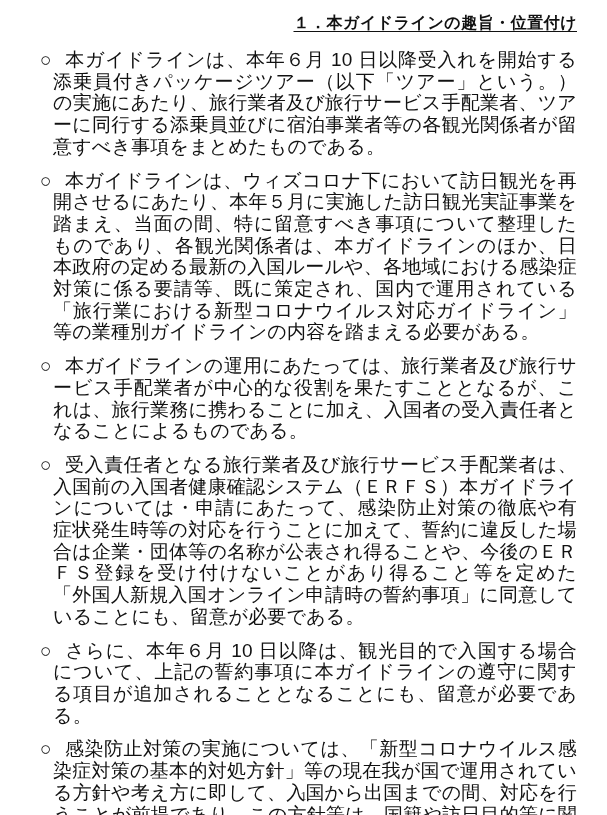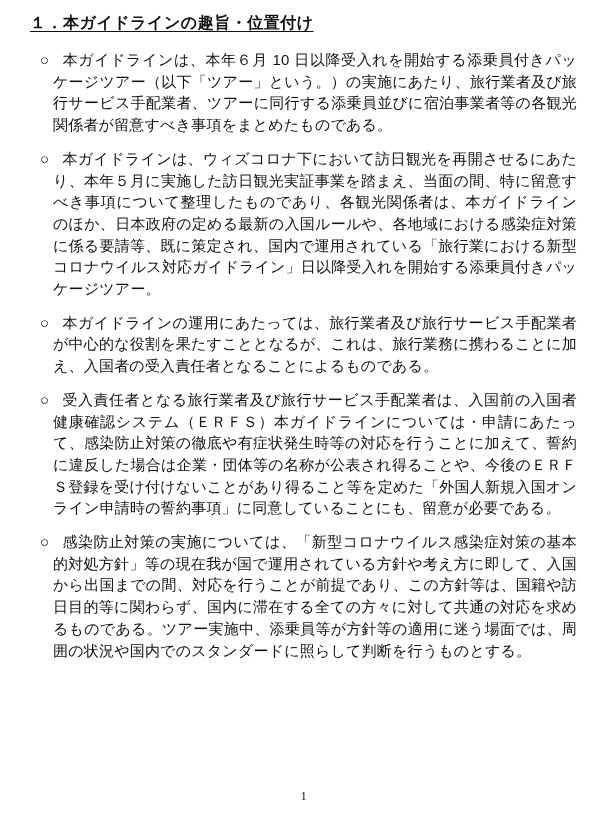--- a/index.html
+++ b/index.html
@@ -19,23 +19,24 @@
     padding: 13px 30px 0 30px;
     overflow: hidden;
   }
   .heading {
     font-size: 16px;
     font-weight: bold;
     margin: 0 0 15px 0;
     text-decoration: underline;
     text-underline-offset: 3px;
     letter-spacing: 0.5px;
+    text-align: right;
   }
   .para {
-    font-size: 15px;
+    font-size: 19px;
     line-height: 21.7px;
     margin: 12px 0 11px 23px;   
     text-indent: -13px;       
     text-align: justify;
     letter-spacing: 0.2px;
   }
   .marker {
     display: inline;
     margin-right: 13px;
   }
@@ -51,20 +52,21 @@
   }
 </style>
 </head>
 <body>
 
 <div class="page" style="background: rgb(255, 255, 255); color: rgb(17, 17, 17);">
   <h1 class="heading">１．本ガイドラインの趣旨・位置付け</h1>
 
   <div>
       <p class="para"><span class="marker">○</span><span>本ガイドラインは、本年６月 10 日以降受入れを開始する添乗員付きパッケージツアー（以下「ツアー」という。）の実施にあたり、旅行業者及び旅行サービス手配業者、ツアーに同行する添乗員並びに宿泊事業者等の各観光関係者が留意すべき事項をまとめたものである。</span></p>
-      <p class="para"><span class="marker">○</span><span>本ガイドラインは、ウィズコロナ下において訪日観光を再開させるにあたり、本年５月に実施した訪日観光実証事業を踏まえ、当面の間、特に留意すべき事項について整理したものであり、各観光関係者は、本ガイドラインのほか、日本政府の定める最新の入国ルールや、各地域における感染症対策に係る要請等、既に策定され、国内で運用されている「旅行業における新型コロナウイルス対応ガイドライン」日以降受入れを開始する添乗員付きパッケージツアー。</span></p>
+      <p class="para"><span class="marker">○</span><span>本ガイドラインは、ウィズコロナ下において訪日観光を再開させるにあたり、本年５月に実施した訪日観光実証事業を踏まえ、当面の間、特に留意すべき事項について整理したものであり、各観光関係者は、本ガイドラインのほか、日本政府の定める最新の入国ルールや、各地域における感染症対策に係る要請等、既に策定され、国内で運用されている「旅行業における新型コロナウイルス対応ガイドライン」等の業種別ガイドラインの内容を踏まえる必要がある。</span></p>
       <p class="para"><span class="marker">○</span><span>本ガイドラインの運用にあたっては、旅行業者及び旅行サービス手配業者が中心的な役割を果たすこととなるが、これは、旅行業務に携わることに加え、入国者の受入責任者となることによるものである。</span></p>
       <p class="para"><span class="marker">○</span><span>受入責任者となる旅行業者及び旅行サービス手配業者は、入国前の入国者健康確認システム（ＥＲＦＳ）本ガイドラインについては・申請にあたって、感染防止対策の徹底や有症状発生時等の対応を行うことに加えて、誓約に違反した場合は企業・団体等の名称が公表され得ることや、今後のＥＲＦＳ登録を受け付けないことがあり得ること等を定めた「外国人新規入国オンライン申請時の誓約事項」に同意していることにも、留意が必要である。</span></p>
+      <p class="para"><span class="marker">○</span><span>さらに、本年６月 10 日以降は、観光目的で入国する場合について、上記の誓約事項に本ガイドラインの遵守に関する項目が追加されることとなることにも、留意が必要である。</span></p>
       <p class="para"><span class="marker">○</span><span>感染防止対策の実施については、「新型コロナウイルス感染症対策の基本的対処方針」等の現在我が国で運用されている方針や考え方に即して、入国から出国までの間、対応を行うことが前提であり、この方針等は、国籍や訪日目的等に関わらず、国内に滞在する全ての方々に対して共通の対応を求めるものである。ツアー実施中、添乗員等が方針等の適用に迷う場面では、周囲の状況や国内でのスタンダードに照らして判断を行うものとする。</span></p>
     </div>
 
   <div class="page-number">1</div>
 </div>
 
 </body></html>

